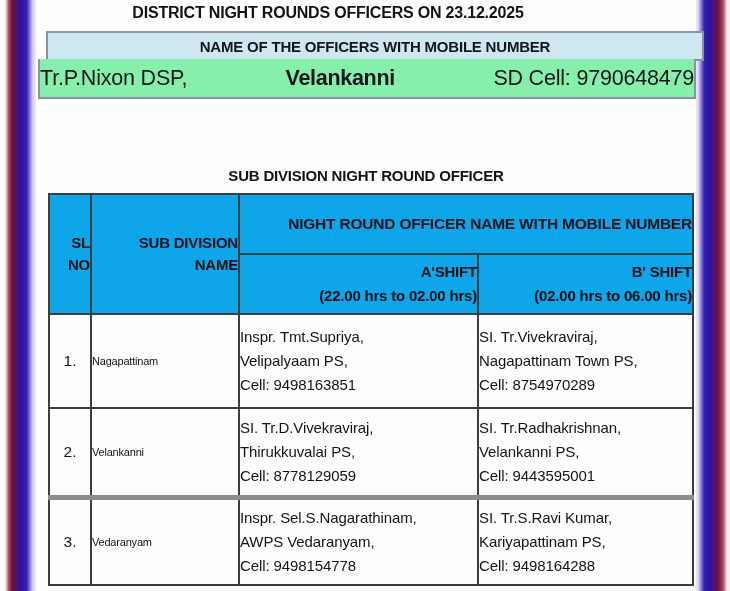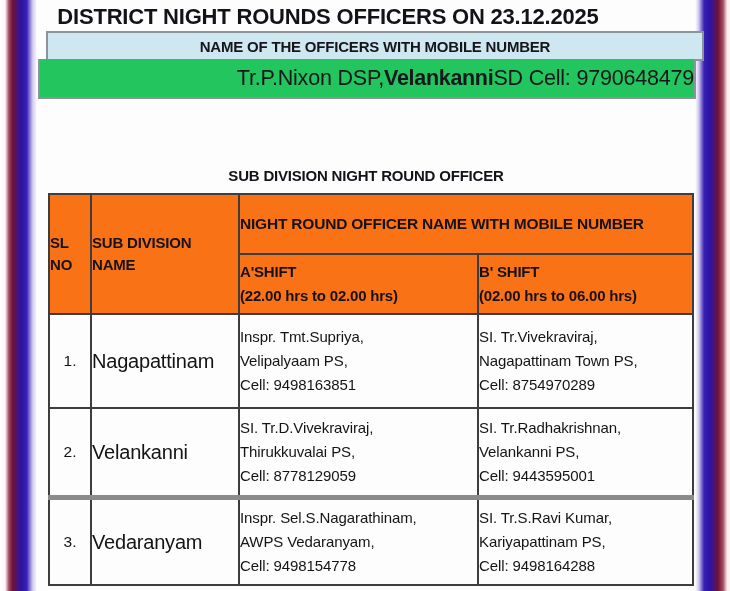--- a/index.html
+++ b/index.html
@@ -19,60 +19,60 @@
   }
   .frame-right{
     position:absolute;right:0;top:0;width:35px;height:591px;
     background:linear-gradient(90deg,
       #ffffff 0%, #d4cdf0 10%, #3a1fb5 26%, #2a14a4 42%,
       #4b1376 54%, #6e1334 66%, #a44a62 80%, #fbeef0 92%, #fdf6f7 100%);
     filter:blur(0.6px);
   }
   .doc-title{
     position:absolute;top:4px;left:37px;width:582px;
-    text-align:center;font-size:22px;font-weight:bold;
+    text-align:center;font-size:16px;font-weight:bold;
     letter-spacing:-0.2px;color:#121218;
   }
   .blue-bar{
     position:absolute;top:31px;left:38px;width:654px;height:26px;
     background:#cfe7f0;border:2px solid #8b9499;
     display:flex;align-items:center;justify-content:center;
     font-size:15px;font-weight:bold;letter-spacing:-0.2px;color:#15151c;margin-left:8px;
   }
   .officer-box{
     position:absolute;top:59px;left:38px;width:654px;height:38px;
-    background:#22c55e;border:2px solid #8b9499;border-top:none;
-    display:flex;align-items:center;justify-content:flex-end;
+    background:#86efac;border:2px solid #8b9499;border-top:none;
+    display:flex;align-items:center;justify-content:space-between;
     font-size:21.5px;letter-spacing:-0.2px;color:#17171c;
   }
   .officer-box b{letter-spacing:-0.3px;}
   .section-title{
     position:absolute;top:167px;left:37px;width:658px;
     text-align:center;font-size:15px;font-weight:bold;
     letter-spacing:-0.2px;color:#121218;
   }
   table.roster{
     position:absolute;top:193px;left:48px;
     border-collapse:collapse;table-layout:fixed;
     width:644px;font-size:15px;
   }
   table.roster td,table.roster th{
     border:2px solid #3d3d3f;
     padding:0;vertical-align:middle;
     font-weight:normal;
   }
   table.roster th{
-    background:#f97316;font-weight:bold;letter-spacing:-0.2px;
-    color:#17111a;text-align:left;
+    background:#0ea5e9;font-weight:bold;letter-spacing:-0.2px;
+    color:#17111a;text-align:right;
   }
   .th-merged{height:58px;font-size:15.5px;line-height:1.5;padding:2px 18px;}
   .th-shift{height:58px;font-size:15px;line-height:1.6;}
   .th-corner{font-size:15px;line-height:1.45;}
   td.sl-cell{text-align:center;font-size:15.5px;}
-  td.div-cell{padding-left:12px;font-size:20px;letter-spacing:-0.2px;}
+  td.div-cell{padding-left:12px;font-size:11px;letter-spacing:-0.2px;}
   td.shift-cell{padding:5px 6px 5px 10px;vertical-align:middle;margin-top:36px;}
   td.shift-cell .line{display:block;line-height:1.58;letter-spacing:-0.1px;white-space:nowrap;}
   tr.row-1 td{height:92px;}
   tr.row-2 td{height:86px;}
   tr.row-3 td{height:84px;border-top:5px solid #8b8b8b;}
 </style>
 </head>
 <body>
 
 <div id="page">

